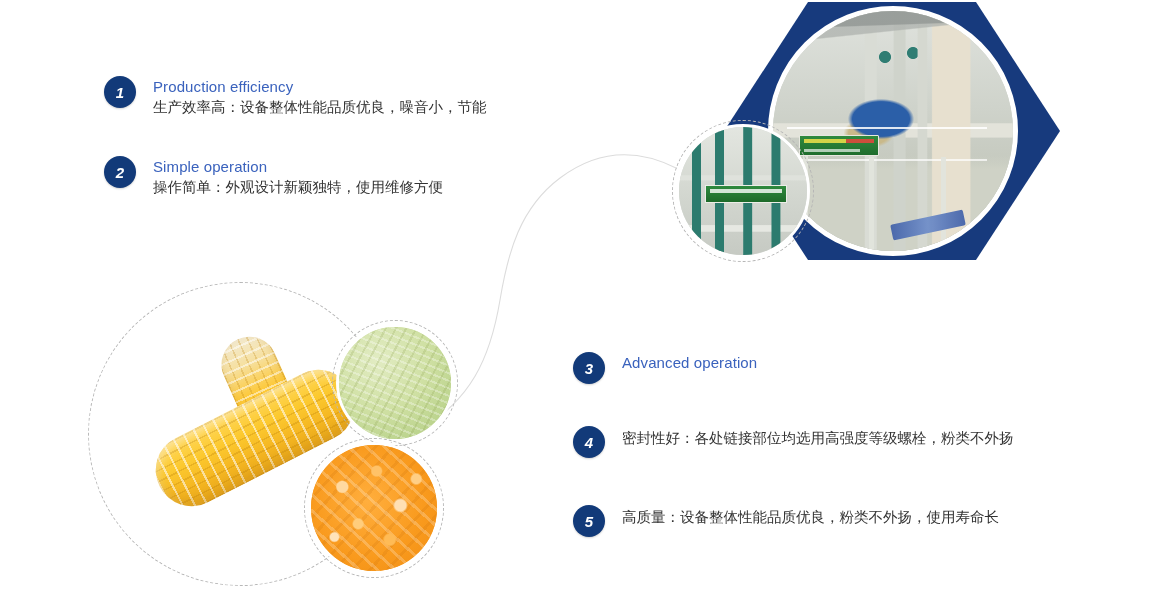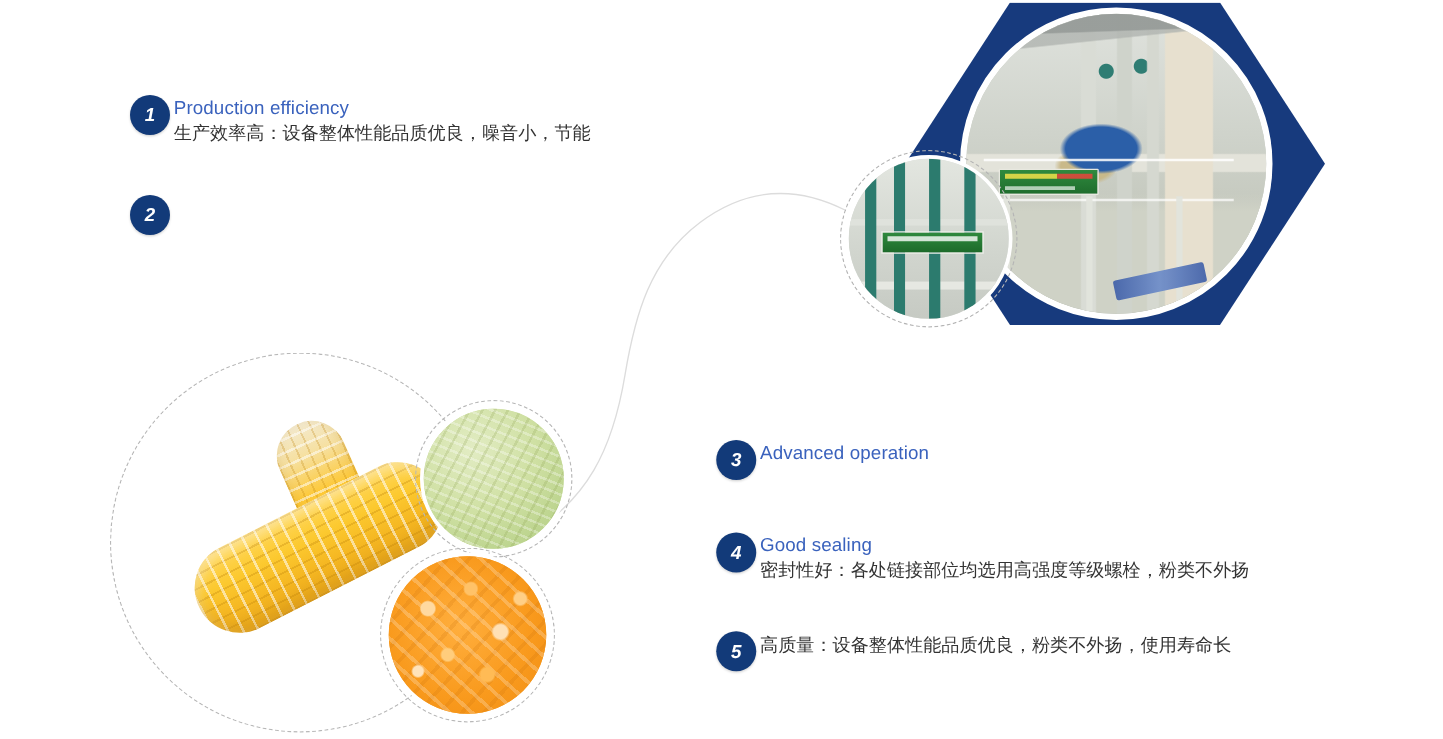--- a/index.html
+++ b/index.html
@@ -35,21 +35,21 @@
     font-style: italic;
     font-weight: bold;
     display: flex;
     align-items: center;
     justify-content: center;
     flex: 0 0 32px;
     line-height: 1;
     box-shadow: 0 1px 2px rgba(0,0,0,0.18);
   }
   .feature-text {
-    margin-left: 3px;
+    margin-left: 17px;
     padding-top: 1px;
   }
   .feature-title {
     color: #3a62bd;
     font-size: 15px;
     line-height: 19px;
     letter-spacing: 0.1px;
     white-space: nowrap;
   }
   .feature-desc {
@@ -397,33 +397,36 @@
   <div class="feature" style="left:104px; top:76px;">
     <div class="badge">1</div>
     <div class="feature-text">
       <div class="feature-title">Production efficiency</div>
       <div class="feature-desc">生产效率高：设备整体性能品质优良，噪音小，节能</div>
     </div>
   </div>
 
   <div class="feature" style="left:104px; top:156px;">
     <div class="badge">2</div>
+    <div class="feature-text">
+      <div class="feature-title">Simple operation</div>
+      <div class="feature-desc">操作简单：外观设计新颖独特，使用维修方便</div>
+    </div>
   </div>
 
   <div class="feature" style="left:573px; top:352px;">
     <div class="badge">3</div>
     <div class="feature-text">
       <div class="feature-title">Advanced operation</div>
     </div>
   </div>
 
   <div class="feature" style="left:573px; top:426px;">
     <div class="badge">4</div>
     <div class="feature-text">
-      <div class="feature-title">Good sealing</div>
       <div class="feature-desc">密封性好：各处链接部位均选用高强度等级螺栓，粉类不外扬</div>
     </div>
   </div>
 
   <div class="feature" style="left:573px; top:505px;">
     <div class="badge">5</div>
     <div class="feature-text">
       <div class="feature-desc">高质量：设备整体性能品质优良，粉类不外扬，使用寿命长</div>
     </div>
   </div>

